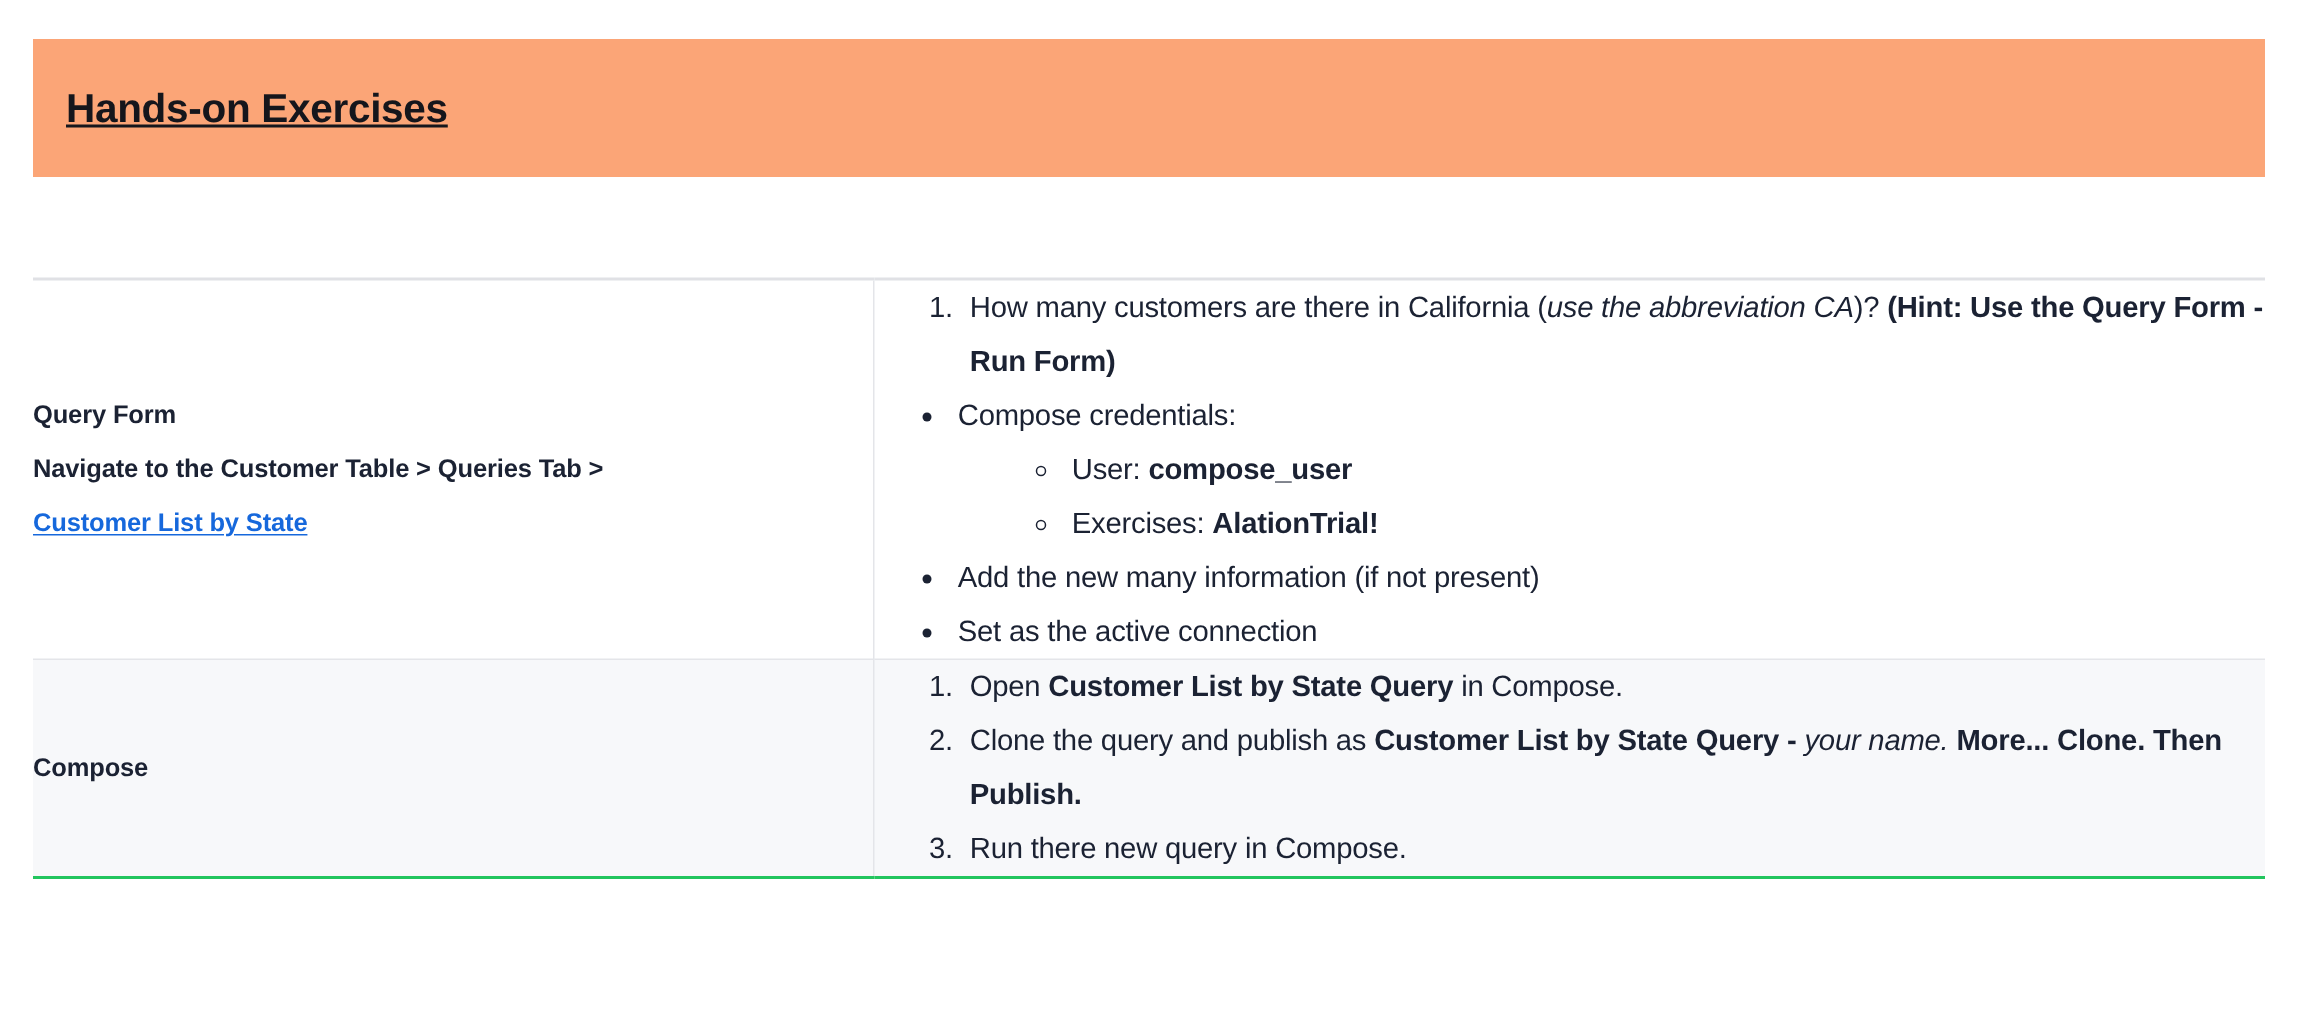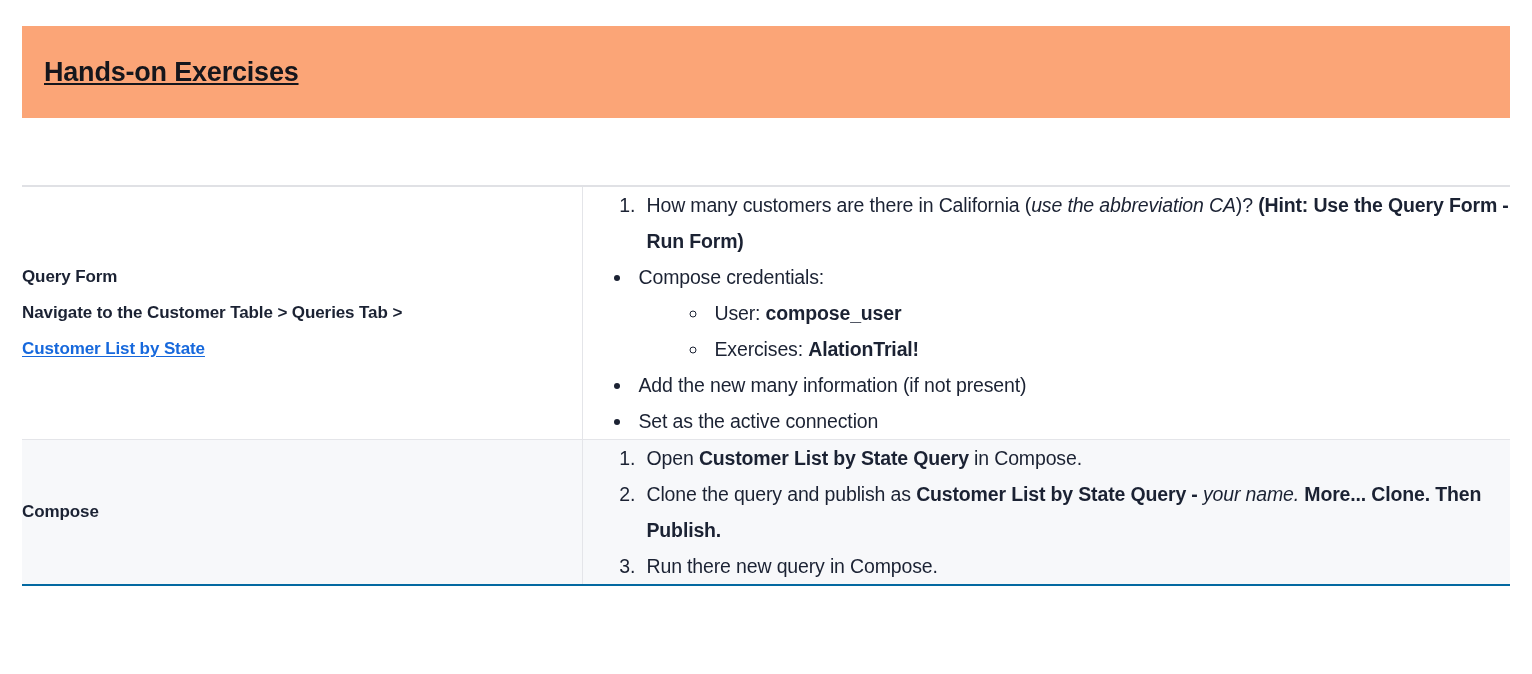--- a/index.html
+++ b/index.html
@@ -44,21 +44,21 @@
     width: 1488px;
     border-collapse: collapse;
     table-layout: fixed;
   }
   .ex-table tr.row-1 { background: #ffffff; }
   .ex-table tr.row-2 { background: #f7f8fa; }
 
   .ex-table td {
     vertical-align: middle;
     border-top: 2px solid #e0e1e5;
-    border-bottom: 2px solid #0369a1;
+    border-bottom: 2px solid #22c55e;
     padding: 0;
   }
   .ex-table tr.row-1 td { border-bottom: 1px solid #e4e5e9; }
   .ex-table tr.row-2 td { border-top: 1px solid #e4e5e9; }
 
   .col-label {
     width: 560px;
     border-right: 1px solid #e4e5e9;
     padding: 14px 16px 14px 14px;
   }

